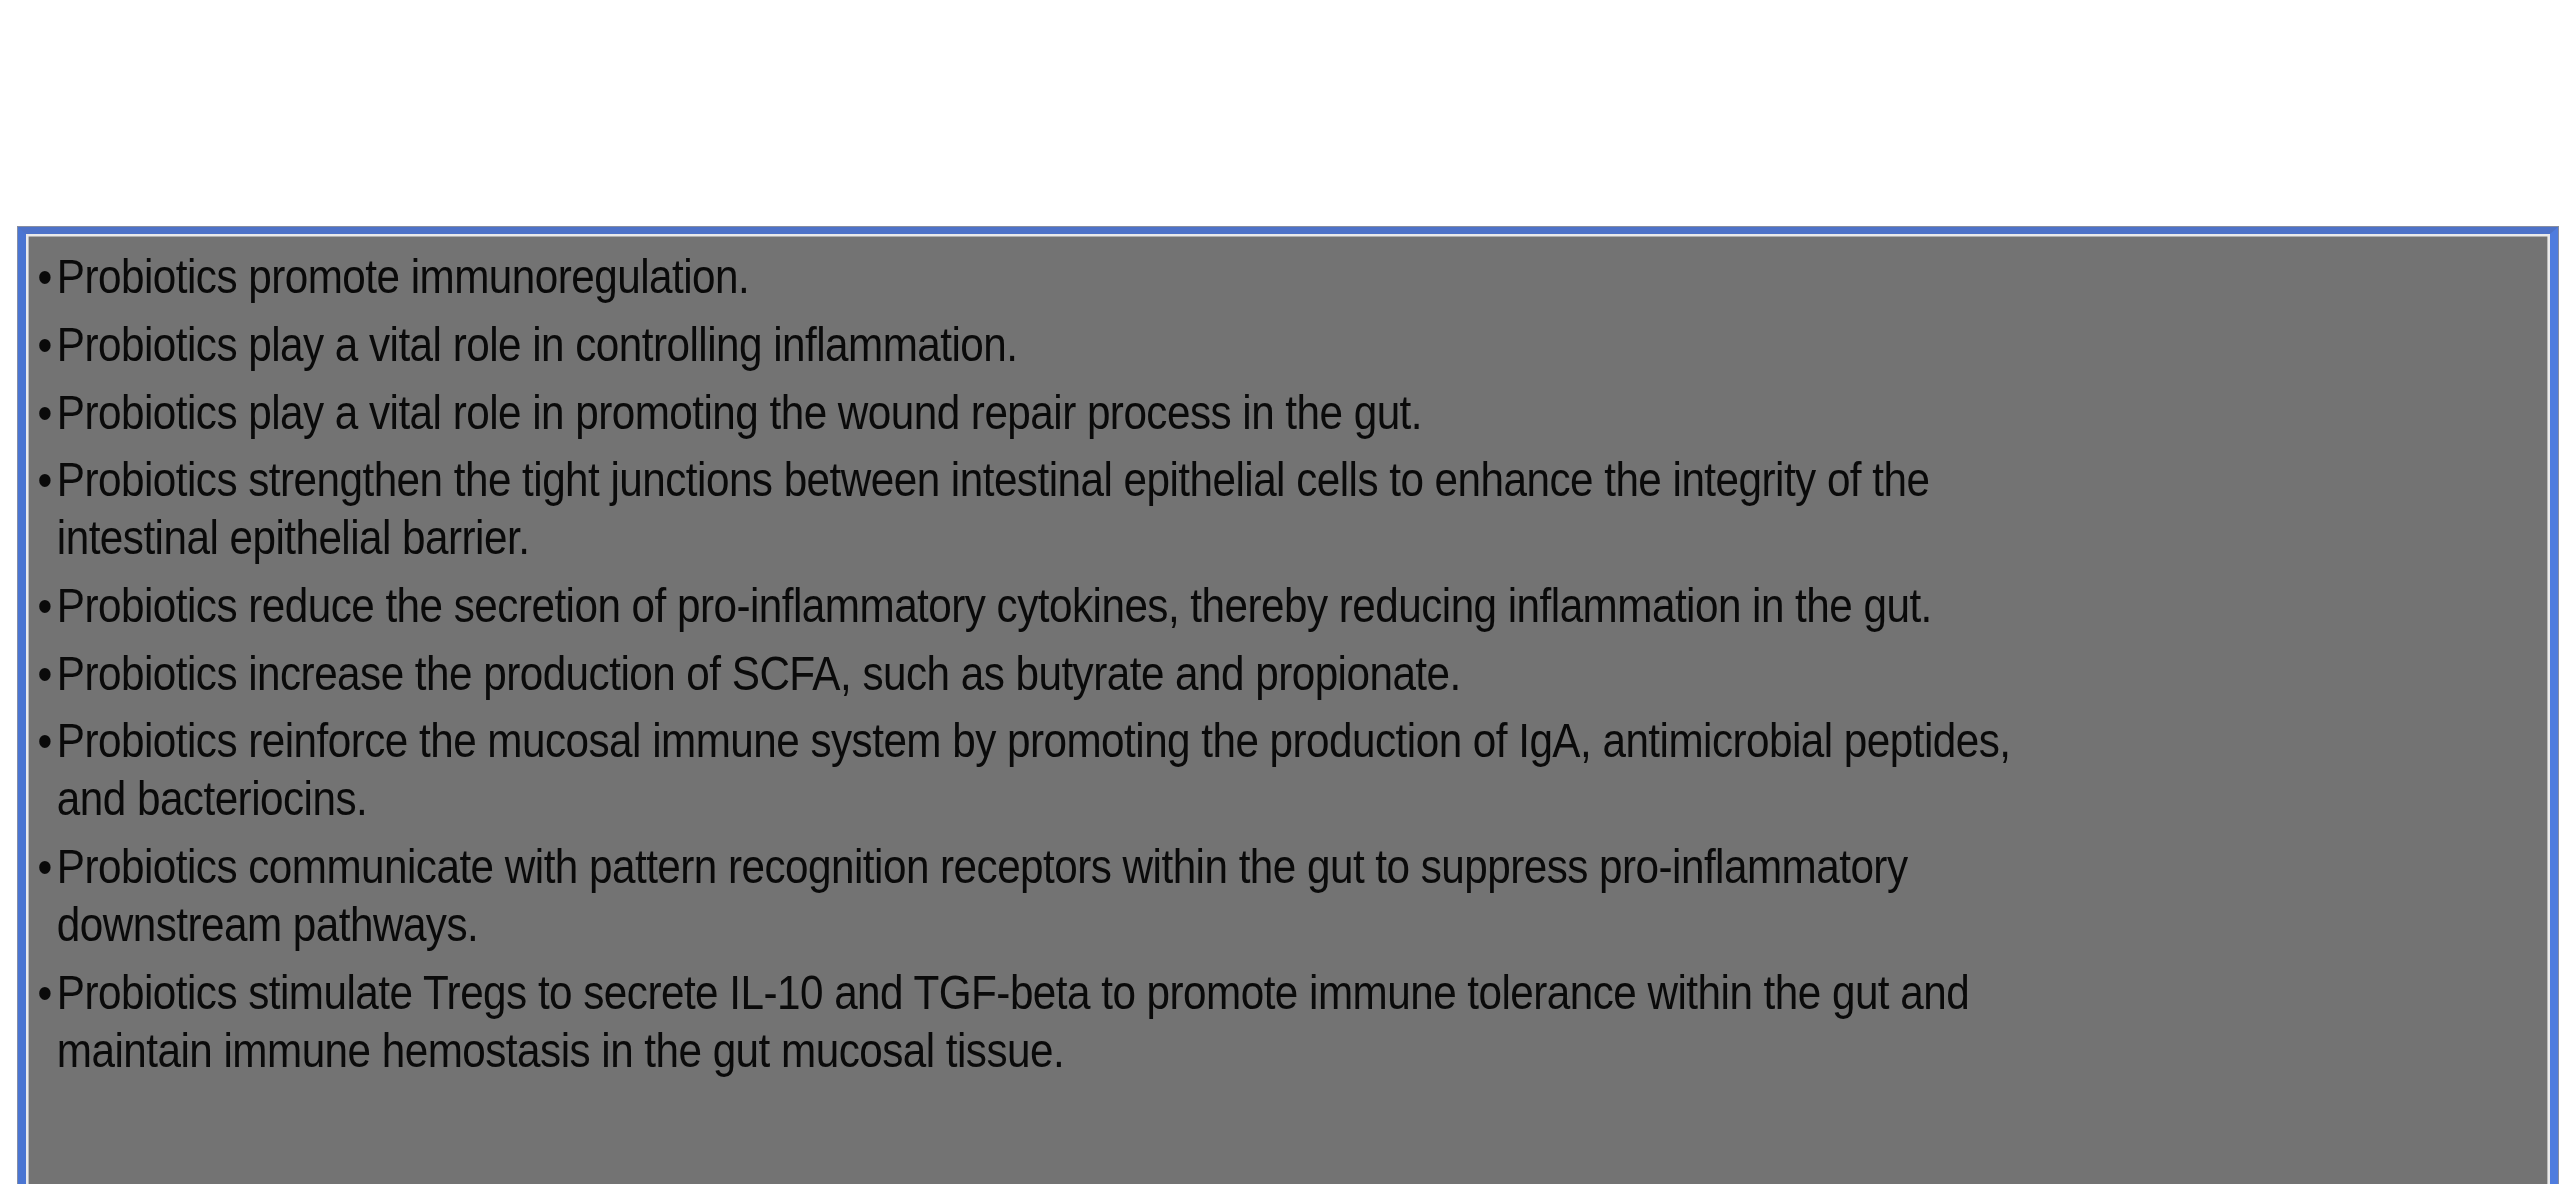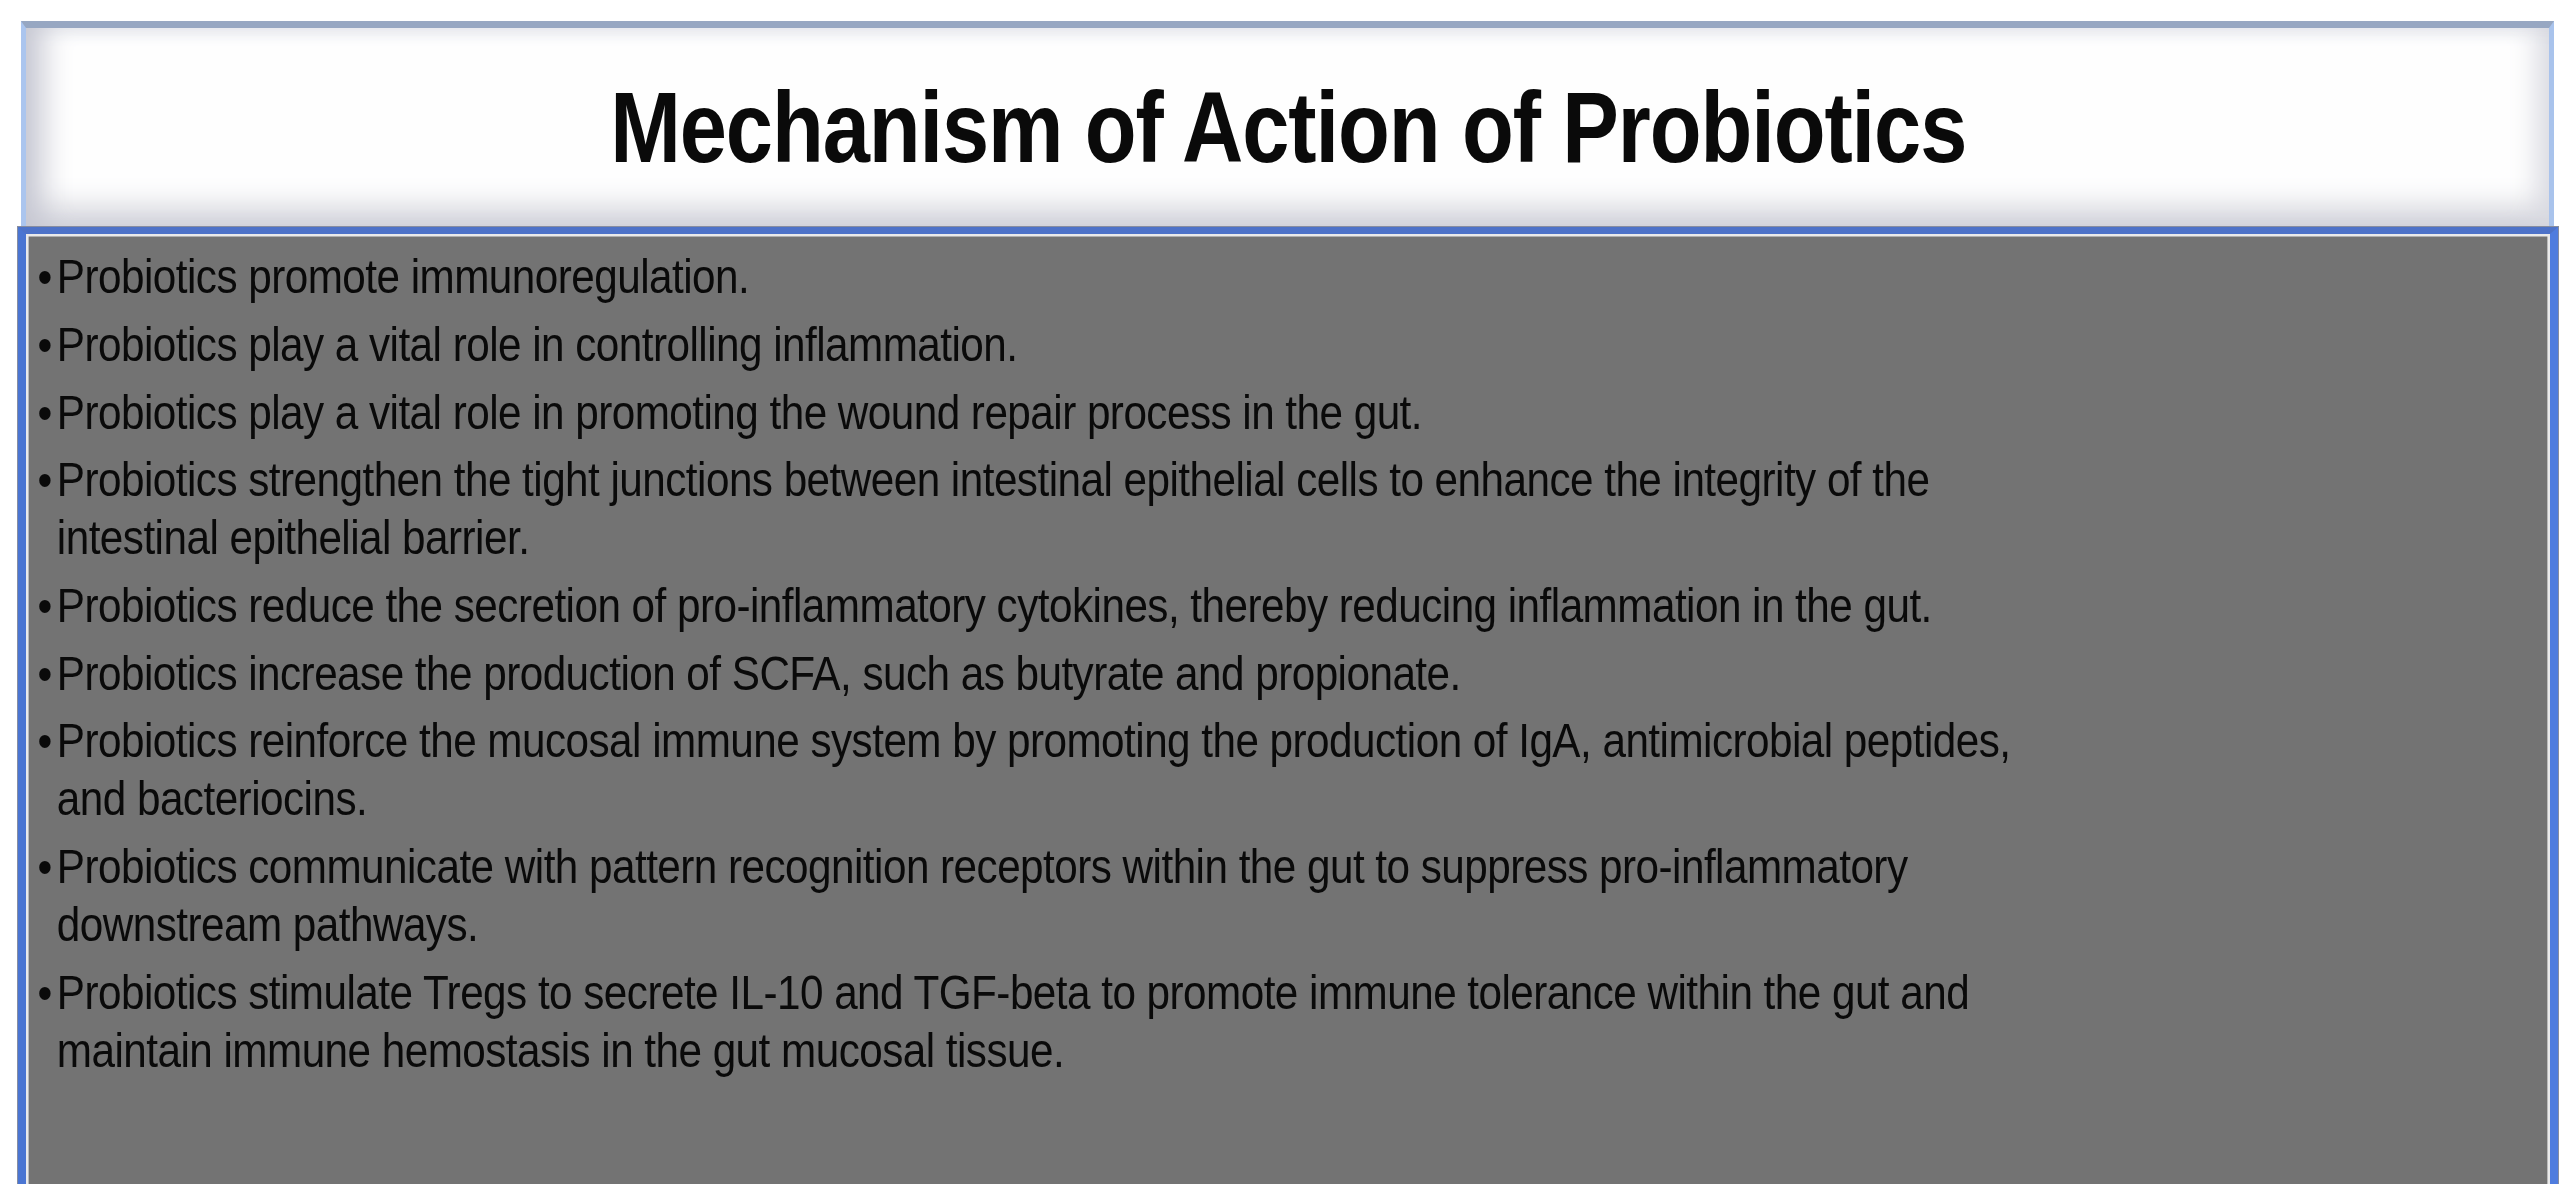--- a/index.html
+++ b/index.html
@@ -96,23 +96,20 @@
 
   .btxt {
     white-space: pre-line;
   }
 </style>
 </head>
 <body>
 
 <div class="slide">
 
-  <div class="title-box">
-    <div class="title-text">Mechanism of Action of Probiotics</div>
-  </div>
 
   <div class="content-box">
     <div class="bullets-wrap">
       <div class="bullet">
         <span class="btxt">Probiotics promote immunoregulation.</span>
       </div>
       <div class="bullet">
         <span class="btxt">Probiotics play a vital role in controlling inflammation.</span>
       </div>
       <div class="bullet">

